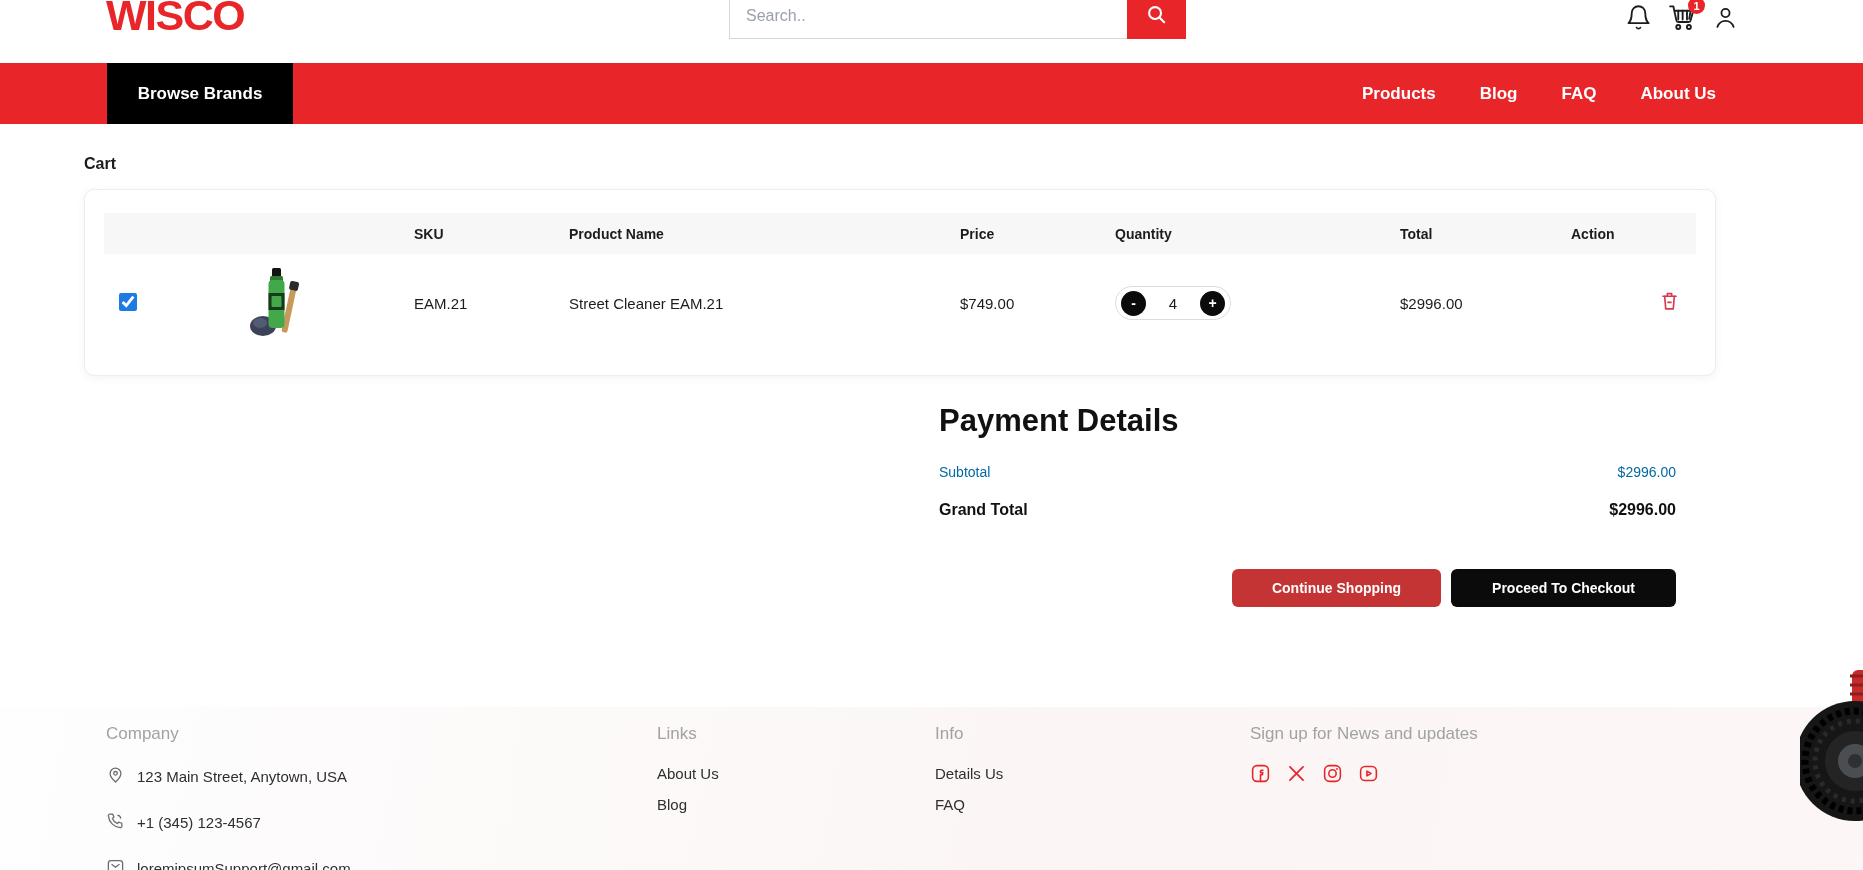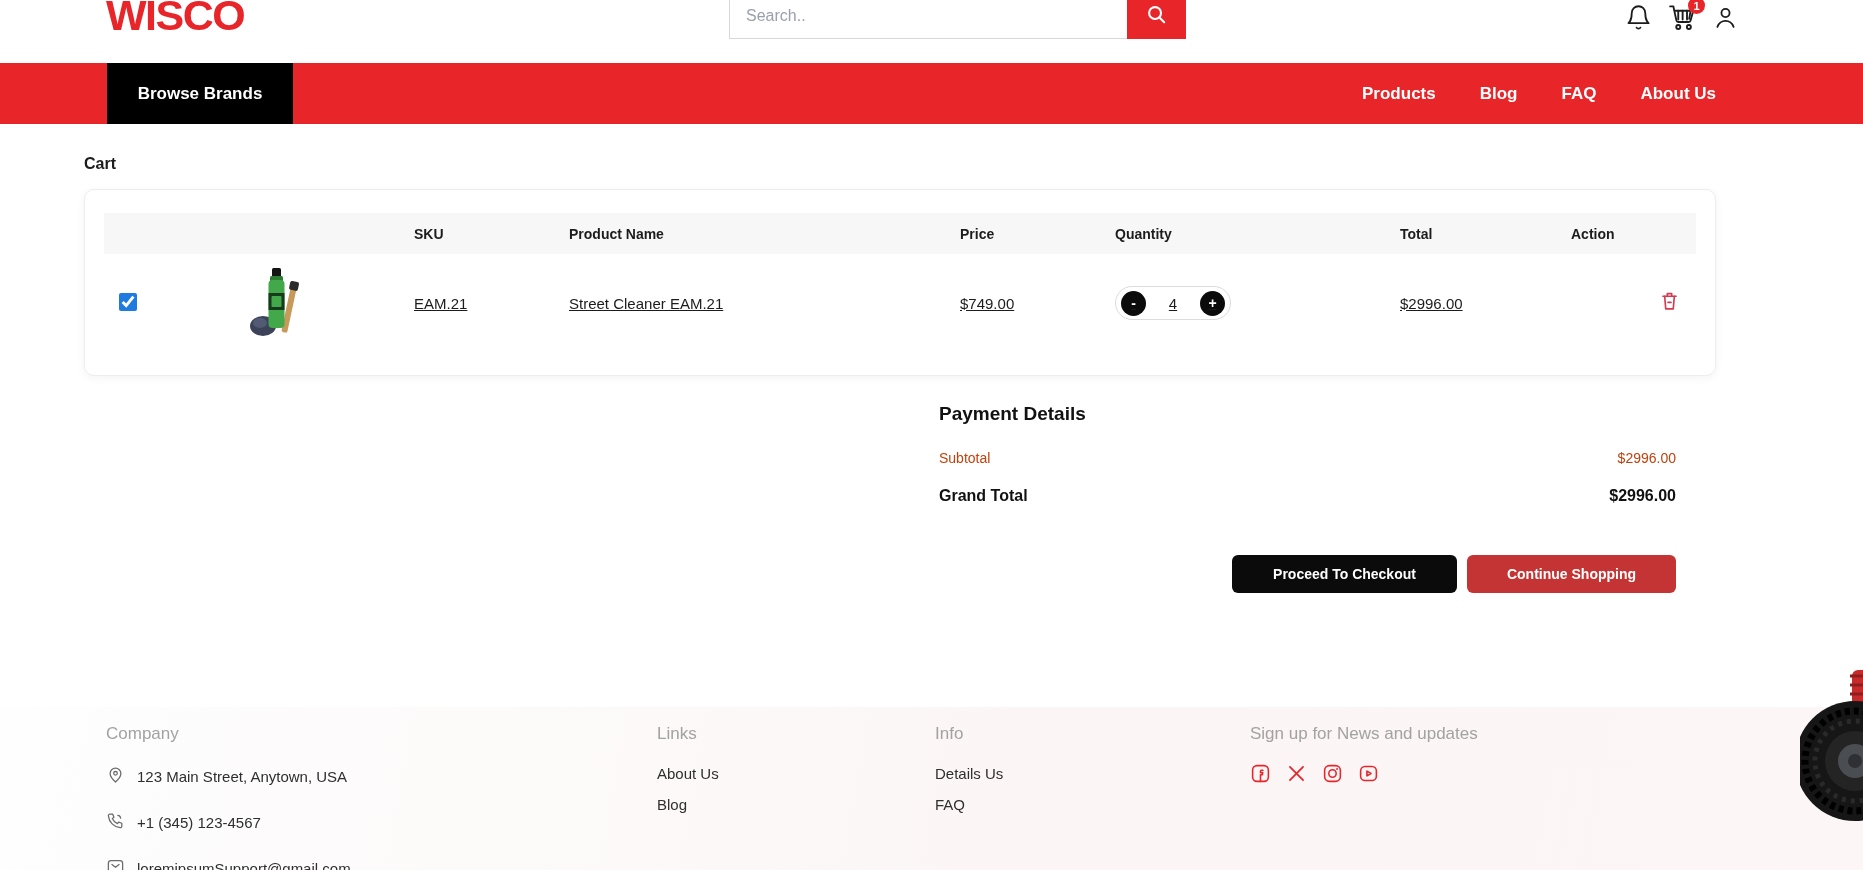--- a/index.html
+++ b/index.html
@@ -22,41 +22,41 @@
   .browse-btn { margin-left:107px; width:186px; height:61px; background:#000; color:#fff; font-size:17px; font-weight:700; display:flex; align-items:center; justify-content:center; cursor:pointer; }
   .nav-links { margin-left:auto; margin-right:147px; display:flex; gap:44px; }
   .nav-link { color:#fff; font-size:17px; font-weight:700; cursor:pointer; }
 
   
   .main { padding-left:84px; }
   .cart-title { margin-top:31px; font-size:16px; font-weight:700; }
   .card { margin-top:16px; width:1632px; background:#fff; border:1px solid #ededed; border-radius:10px; box-shadow:0 2px 10px rgba(0,0,0,.05); padding:23px 19px; }
   .t-row { display:flex; align-items:center; }
   .t-head { height:41px; background:#f7f7f7; font-size:14px; font-weight:700; }
-  .t-body { height:98px; font-size:15px;text-decoration:underline; }
+  .t-body { height:98px; font-size:15px; }
   .col-check { width:90px; padding-left:15px; }
   .col-img { width:200px; padding-left:52px; }
   .col-sku { width:155px; padding-left:20px; }
   .col-name { width:390px; padding-left:20px; }
   .col-price { width:155px; padding-left:21px; }
   .col-qty { width:285px; padding-left:21px; }
   .col-total { width:170px; padding-left:21px; }
   .col-action { flex:1; padding-left:22px; }
   .col-action.cell { padding-left:110px; }
   .row-check { width:18px; height:18px; accent-color:#1e7be0; cursor:pointer; }
   .stepper { width:116px; height:34px; border:1px solid #dcdcdc; border-radius:17px; background:#fff; display:flex; align-items:center; justify-content:space-between; padding:0 5px; }
   .step-btn { width:25px; height:25px; border-radius:50%; background:#0b0b0b; color:#fff; border:none; font-size:14px; font-weight:700; display:flex; align-items:center; justify-content:center; cursor:pointer; line-height:1; }
   .qty-val { font-size:15px; color:#1c1c1c; }
   .trash-btn { background:none; border:none; cursor:pointer; display:flex; }
 
   
   .payment { width:737px; margin-left:855px; }
-  .payment-title { margin-top:27px; font-size:19px; font-weight:700; color:#111; }
+  .payment-title { margin-top:27px; font-size:31px; font-weight:700; color:#111; }
   .pay-row { display:flex; justify-content:space-between; align-items:center; }
-  .pay-sub { margin-top:25px; font-size:14px; color:#c2410c; }
+  .pay-sub { margin-top:25px; font-size:14px; color:#0369a1; }
   .pay-grand { margin-top:21px; font-size:16px; font-weight:700; color:#111; }
   .pay-actions { margin-top:50px; display:flex; justify-content:flex-end; gap:10px; }
   .btn { height:38px; border:none; border-radius:6px; font-size:14px; font-weight:700; font-family:inherit; cursor:pointer; }
   .btn-continue { width:209px; background:#c53434; color:#fff; }
   .btn-checkout { width:225px; background:#0b0b0b; color:#fff; }
 
   
   .footer { position:absolute; left:0; right:0; bottom:0; height:163px;
             background:linear-gradient(100deg,#fefefe 0%,#fbf6f5 55%,#fcf7f6 100%); }
   .f-col { position:absolute; top:17px; }
@@ -197,22 +197,22 @@
       <div class="payment-title">Payment Details</div>
       <div class="pay-row pay-sub">
         <span>Subtotal</span>
         <span>$2996.00</span>
       </div>
       <div class="pay-row pay-grand">
         <span>Grand Total</span>
         <span>$2996.00</span>
       </div>
       <div class="pay-actions">
+        <button class="btn btn-continue">Continue Shopping</button>
         <button class="btn btn-checkout">Proceed To Checkout</button>
-        <button class="btn btn-continue">Continue Shopping</button>
       </div>
     </div>
   </div>
 
   <div class="footer">
     <div class="f-col f-company">
       <div class="f-heading">Company</div>
       <div class="f-items">
         <div class="f-item">
           <span>

